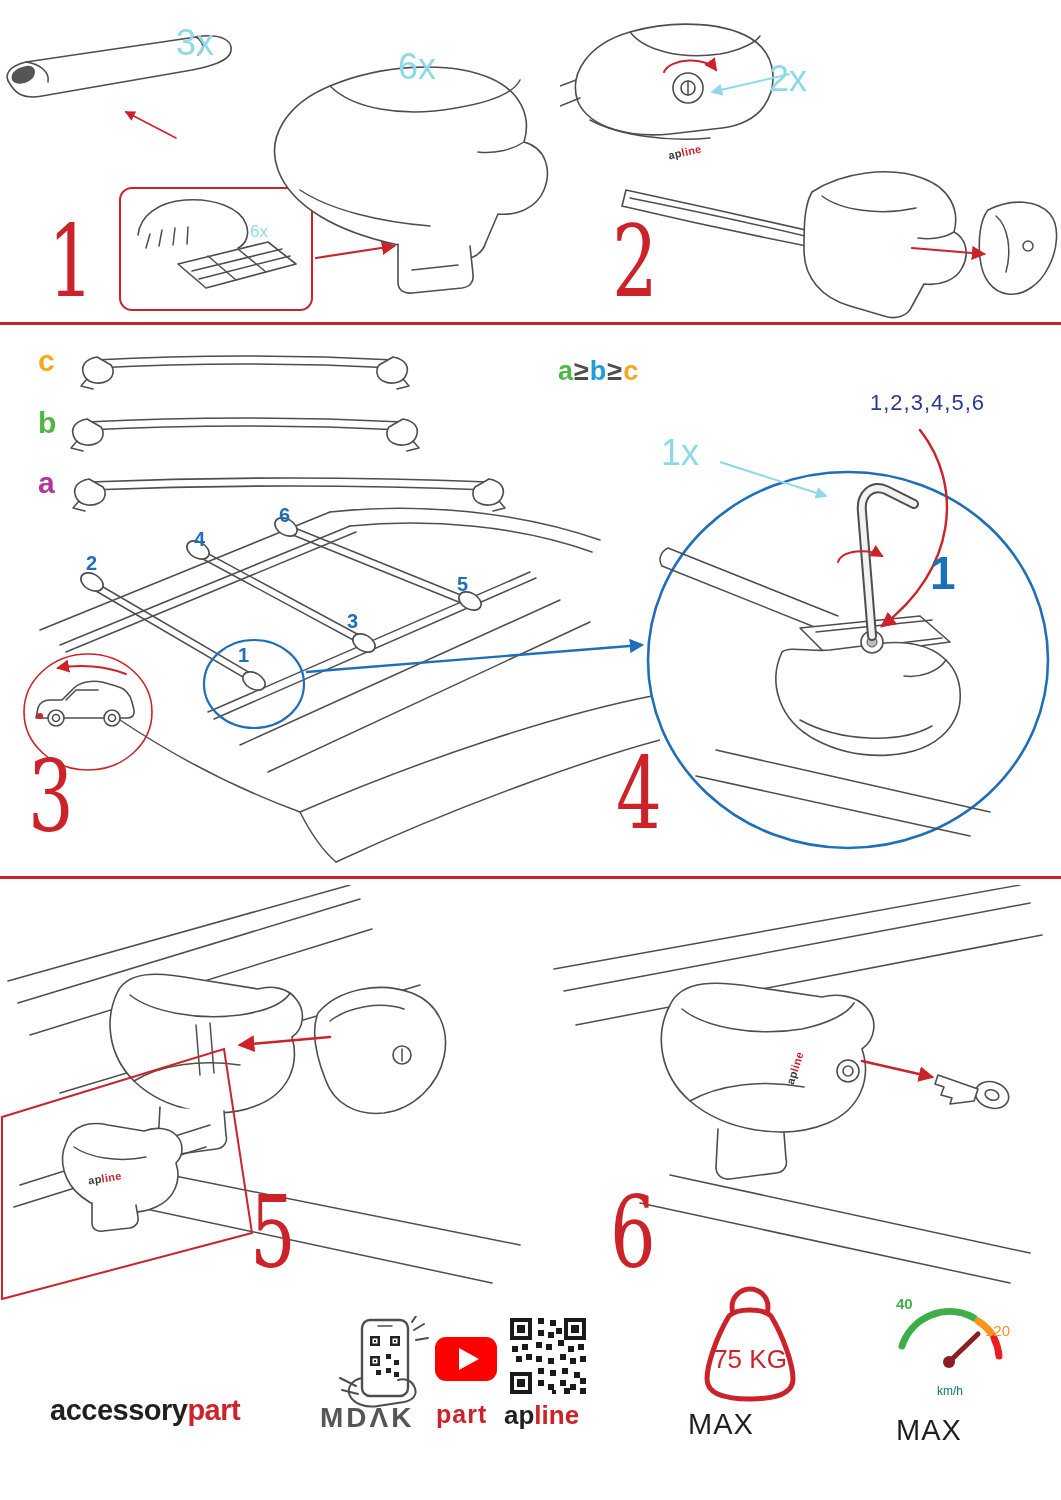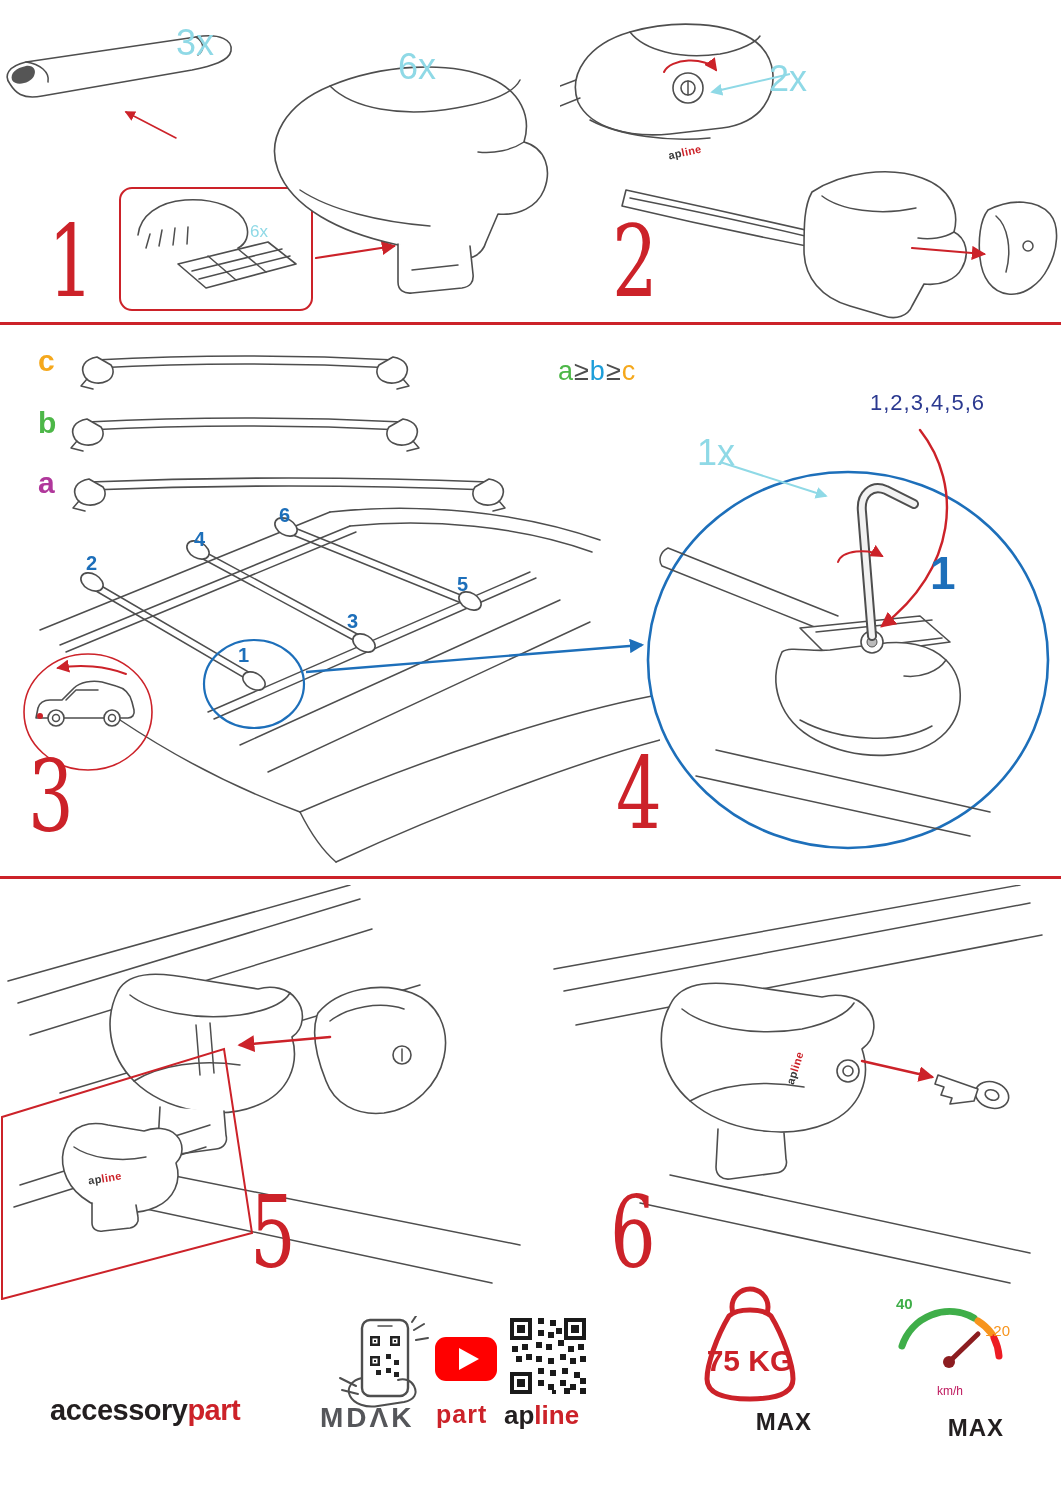--- a/index.html
+++ b/index.html
@@ -9,35 +9,35 @@
   .page{position:relative;width:1061px;height:1500px;background:#fff;font-family:"Liberation Sans",sans-serif;overflow:hidden;}
   .abs{position:absolute;}
   .stepnum{font-family:"DejaVu Serif",serif;font-size:100px;line-height:1;color:var(--red);transform:scaleX(.72);transform-origin:left top;}
   .qty{font-size:36px;color:var(--cyan);font-weight:400;}
   .qty-sm{font-size:17px;color:var(--cyan);}
   .posnum{font-size:20px;font-weight:bold;color:var(--blue);}
   .divider{position:absolute;left:0;width:1061px;height:3px;background:var(--red);}
   .seq{font-size:22px;font-weight:normal;color:var(--navy);letter-spacing:1px;}
   .bigblue{font-size:46px;font-weight:bold;color:var(--blue);}
   .abclabel{font-size:30px;font-weight:bold;}
-  .formula{font-size:27px;font-weight:normal;letter-spacing:1px;}
+  .formula{font-size:27px;font-weight:bold;letter-spacing:1px;}
   .minilogo{font-size:11px;font-weight:bold;letter-spacing:.3px;color:#3a3a3a;}
   .minilogo .lr{color:var(--red);}
   .model{font-size:32px;font-weight:bold;color:var(--navy);letter-spacing:.5px;}
   .brandline{font-size:29px;font-weight:bold;color:#231f20;letter-spacing:-.5px;}
   .brandline .lr{color:var(--red);}
   .mdak{font-size:28px;font-weight:bold;color:#55565a;letter-spacing:3px;}
   .ipqi{font-size:25px;font-weight:bold;color:var(--red);letter-spacing:1px;}
   .apfoot{font-size:26px;font-weight:bold;color:#231f20;}
   .apfoot .lr{color:var(--red);}
-  .kg{font-size:30px;font-weight:bold;color:var(--red);text-align:center;}
-  .max{font-size:24px;font-weight:bold;color:#231f20;text-align:right;letter-spacing:1px;}
+  .kg{font-size:26px;font-weight:normal;color:var(--red);text-align:center;}
+  .max{font-size:29px;font-weight:normal;color:#231f20;text-align:left;letter-spacing:1px;}
   .sp60{font-size:15px;font-weight:bold;color:#3fae49;}
   .sp120{font-size:15px;font-weight:normal;color:#f7941d;}
-  .kmh{font-size:12px;color:#be185d;text-align:center;}
+  .kmh{font-size:12px;color:#0f766e;text-align:center;}
   svg .ln{fill:none;stroke:var(--ink);stroke-width:1.5;stroke-linecap:round;stroke-linejoin:round;}
   svg .bd{fill:#fff;stroke:var(--ink);stroke-width:1.6;stroke-linecap:round;stroke-linejoin:round;}
   svg .red{fill:none;stroke:var(--red);stroke-width:2.2;stroke-linecap:round;}
   svg .blue{fill:none;stroke:var(--blue);}
   svg .cyan{fill:none;stroke:var(--cyan);stroke-width:2;}
 </style>
 </head>
 <body>
 
 <div class="page">
@@ -223,21 +223,21 @@
     </g>
     <g>
       <path d="M252,216 L242,92 C240,74 252,64 266,70 L294,84" fill="none" stroke="#4e4e4e" stroke-width="10" stroke-linecap="round" stroke-linejoin="round"></path>
       <path d="M252,216 L242,92 C240,74 252,64 266,70 L294,84" fill="none" stroke="#f2f2f2" stroke-width="6" stroke-linecap="round" stroke-linejoin="round"></path>
     </g>
     <path class="red" style="stroke-width:2" d="M218,142 C222,130 248,128 262,136" marker-end="url(#mred)"></path>
     <path class="red" style="stroke-width:2.4" d="M300,10 C344,66 336,150 262,206" marker-end="url(#mred)"></path>
     <path class="cyan" d="M100,42 L206,76" marker-end="url(#mcyan)"></path>
   </svg>
   <div class="abs seq" style="left:870px;top:390px">1,2,3,4,5,6</div>
-  <div class="abs qty" style="left:697px;top:432px">1x</div>
+  <div class="abs qty" style="left:661px;top:432px">1x</div>
   <div class="abs bigblue" style="left:930px;top:546px">1</div>
   <div class="abs stepnum" style="left:616px;top:744px">4</div>
 
   <div class="divider" style="top:876px"></div>
 
   <svg class="abs" style="left:0;top:885px" width="545" height="415" viewBox="0 0 545 415">
     <g>
       <path class="ln" d="M18,118 L360,14"></path>
       <path class="ln" d="M30,150 L372,44"></path>
       <path class="ln" d="M8,96 L350,0"></path>

